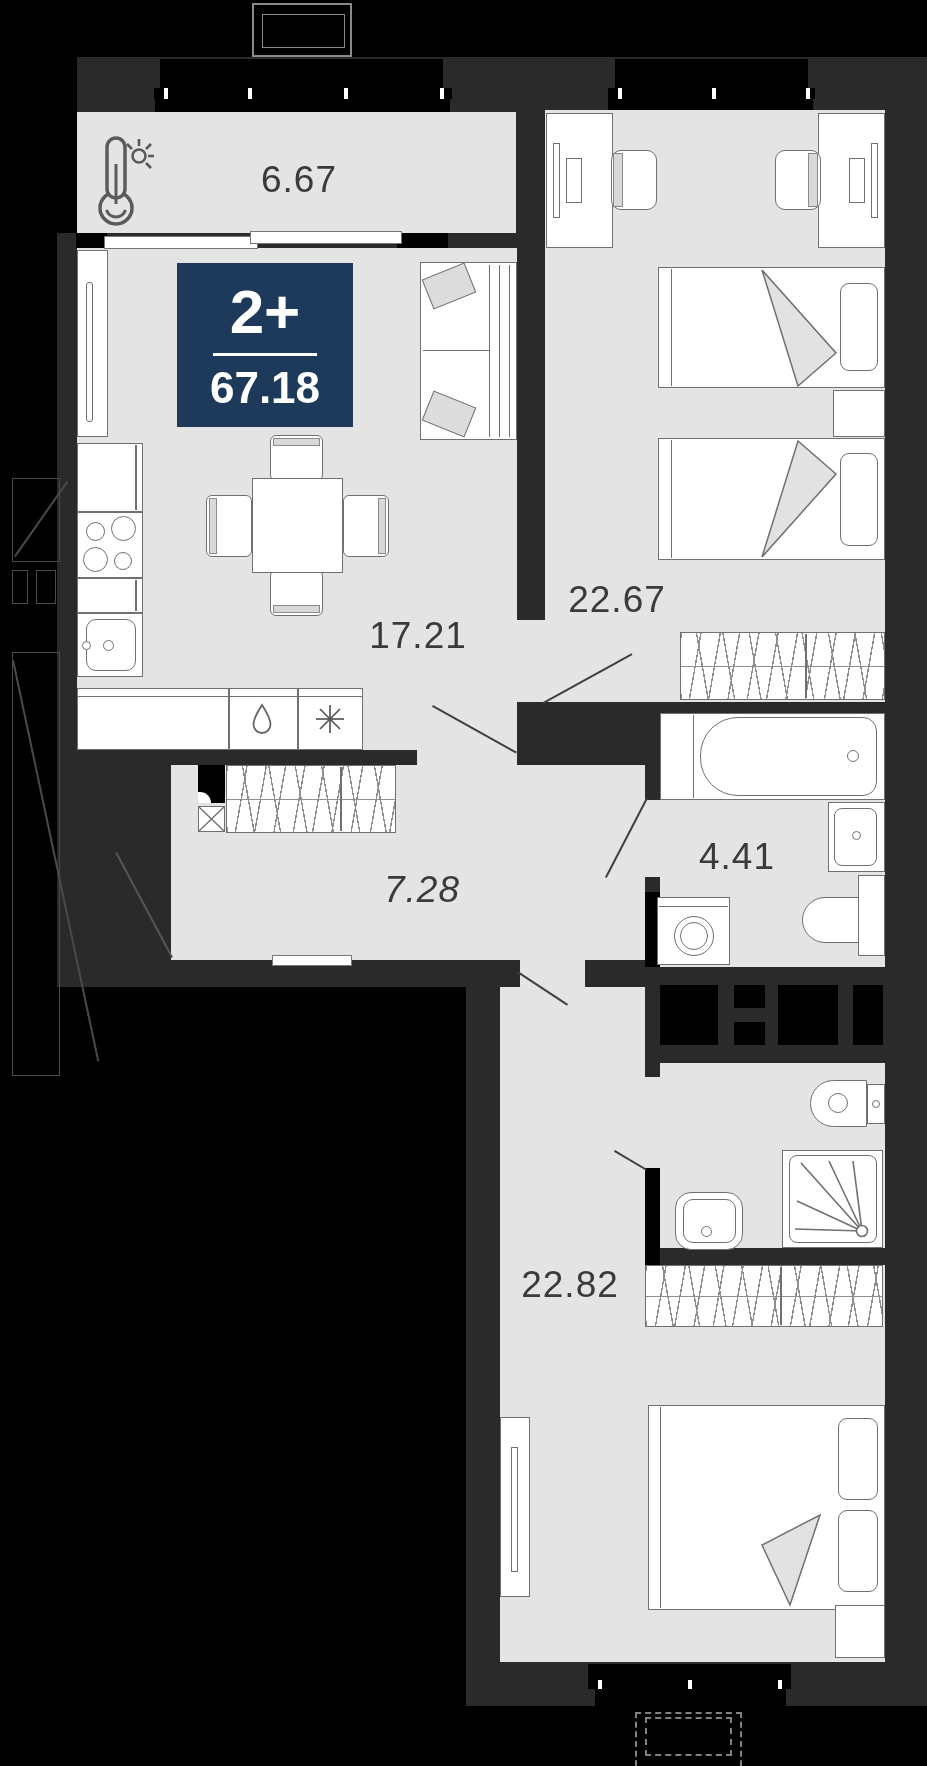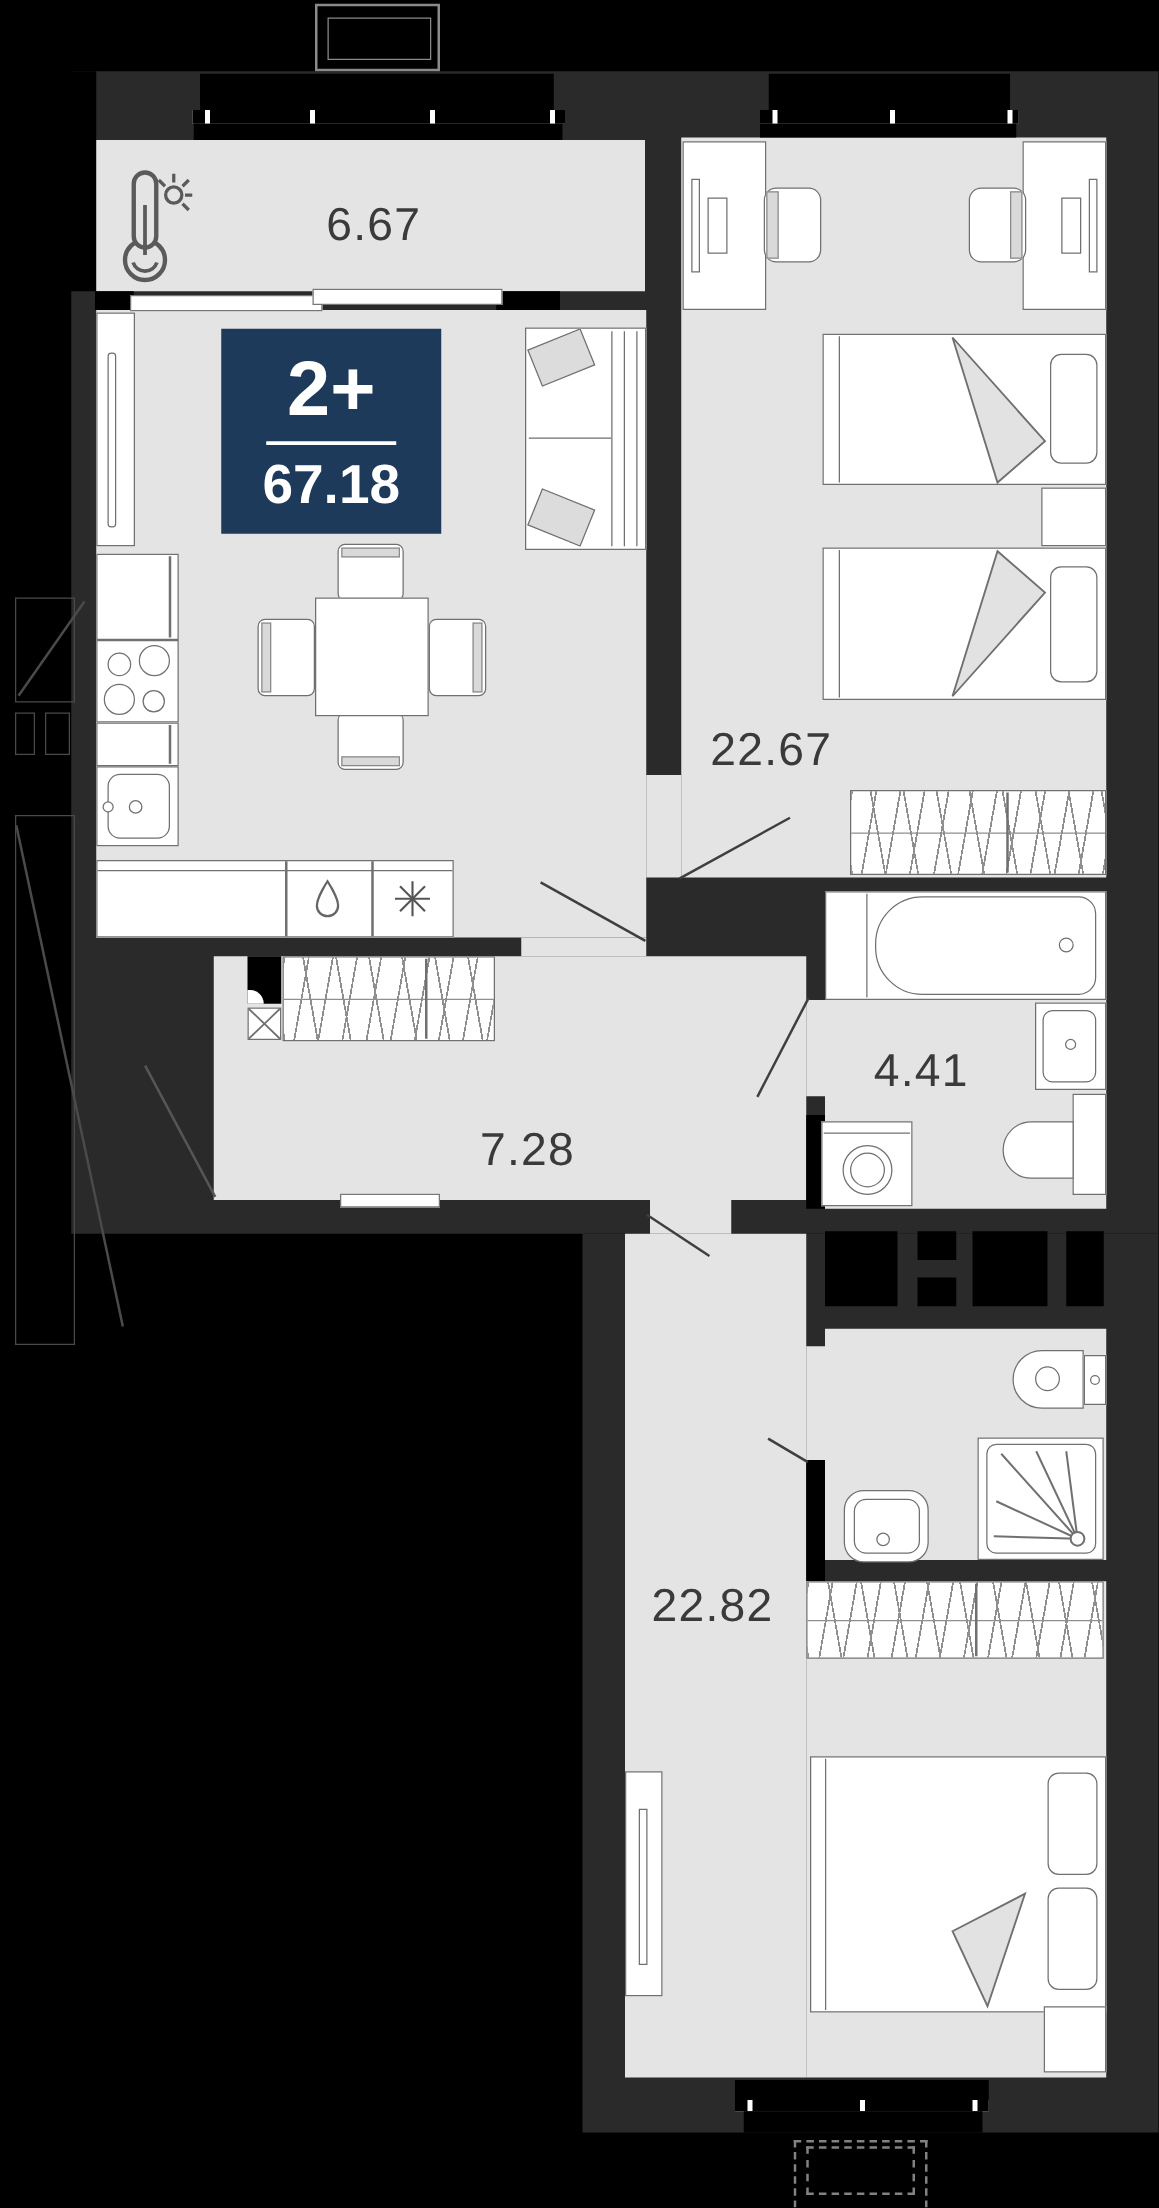--- a/index.html
+++ b/index.html
@@ -261,23 +261,24 @@
       <circle cx="47" cy="22" r="6.5" stroke-width="2.6"></circle>
       <line x1="47" y1="12" x2="47" y2="5" stroke-width="2.6"></line>
       <line x1="54" y1="15" x2="59" y2="10" stroke-width="2.6"></line>
       <line x1="56" y1="22" x2="62" y2="22" stroke-width="2.6"></line>
       <line x1="54" y1="29" x2="59" y2="34" stroke-width="2.6"></line>
       <line x1="40" y1="15" x2="35" y2="10" stroke-width="2.6"></line>
     </g>
   </svg>
 
   <div class="a lbl" style="left:219px;top:156px;">6.67</div>
+  <div class="a lbl" style="left:338px;top:612px;">17.21</div>
   <div class="a lbl" style="left:537px;top:576px;">22.67</div>
   <div class="a lbl" style="left:657px;top:833px;">4.41</div>
-  <div class="a lbl" style="left:342px;top:896px;">7.28</div>
+  <div class="a lbl" style="left:342px;top:866px;font-style:italic;">7.28</div>
   <div class="a lbl" style="left:490px;top:1261px;">22.82</div>
 
   <div id="badge">
     <div class="t1">2+</div>
     <div class="dv"></div>
     <div class="t2">67.18</div>
   </div>
 
 </div>
 

